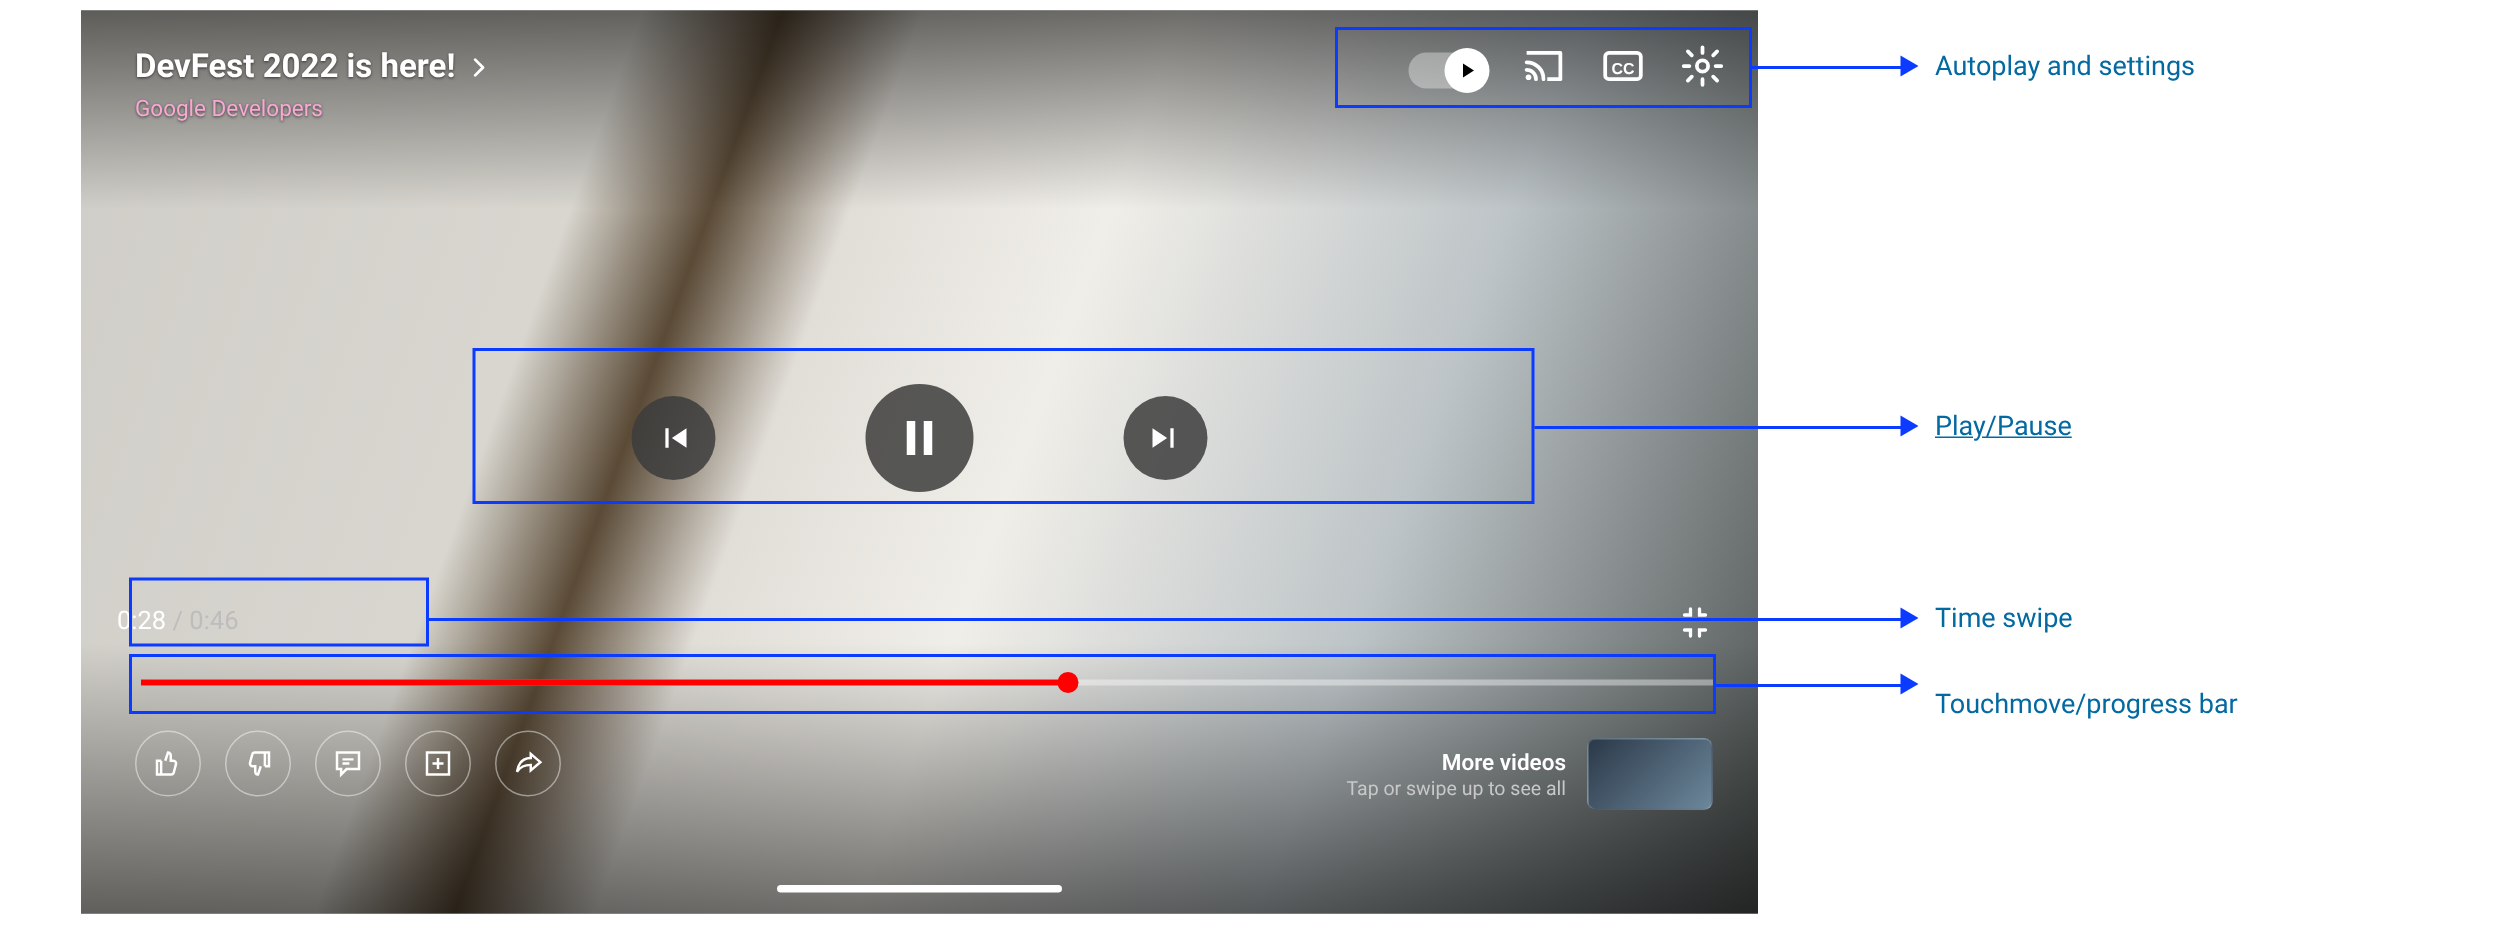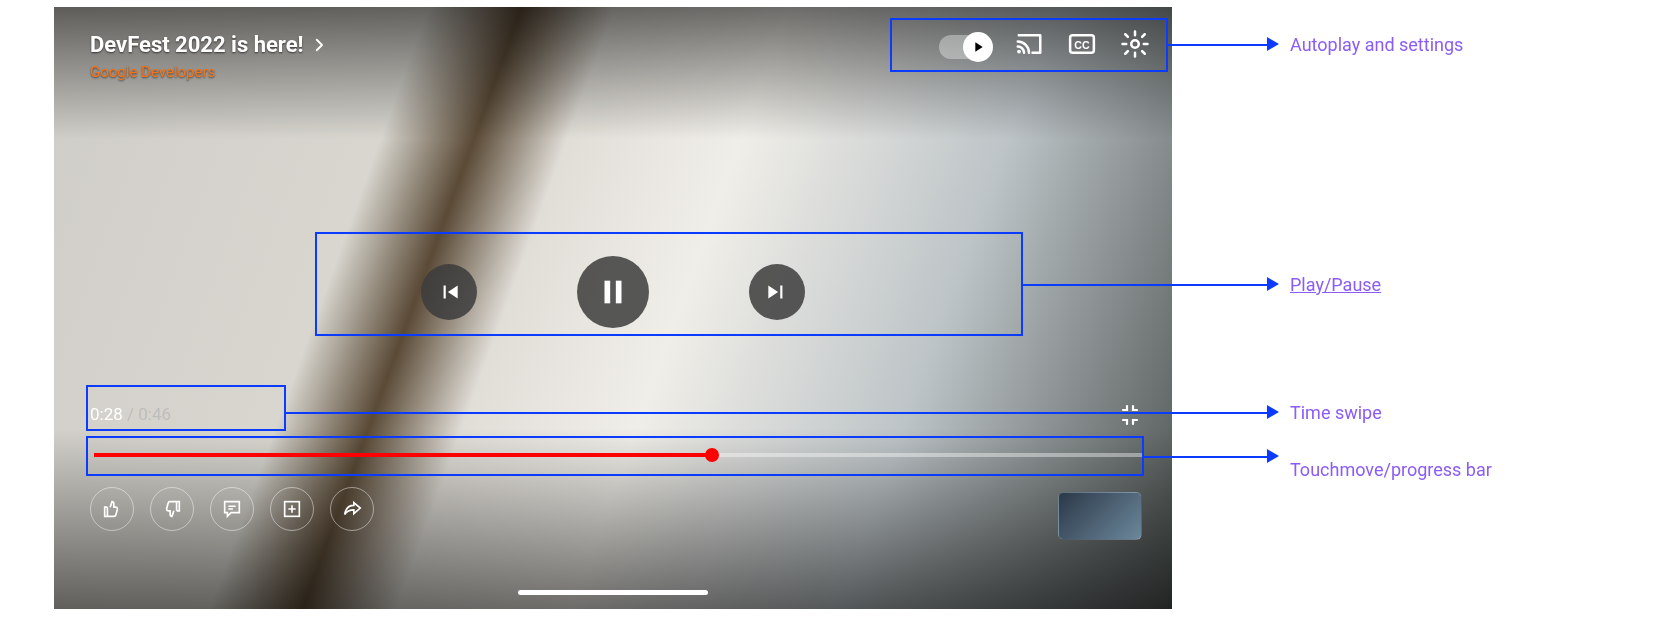--- a/index.html
+++ b/index.html
@@ -19,21 +19,21 @@
   .overlay-grad {
     position: absolute; inset: 0;
     background:
       linear-gradient(to bottom, rgba(0,0,0,0.55) 0%, rgba(0,0,0,0) 22%),
       linear-gradient(to top,    rgba(0,0,0,0.55) 0%, rgba(0,0,0,0) 30%);
   }
 
   
   .title-block { position: absolute; left: 36px; top: 25px; color: #fff; text-shadow: 0 1px 2px rgba(0,0,0,0.6); }
   .title-block .title { font-size: 22px; font-weight: 700; display: flex; align-items: center; gap: 6px; }
-  .title-block .channel { font-size: 15px; color: #f97316; margin-top: 6px; }
+  .title-block .channel { font-size: 15px; color: #f9a8d4; margin-top: 6px; }
   .chev { width: 18px; height: 18px; }
 
   
   .top-controls { position: absolute; right: 22px; top: 22px; display: flex; align-items: flex-end; gap: 23px; }
   .autoplay-pill {
     width: 52px; height: 24px; background: rgba(255,255,255,0.35);
     border-radius: 12px; position: relative;
   }
   .autoplay-knob {
     position: absolute; right: -2px; top: -3px; width: 30px; height: 30px;
@@ -51,21 +51,21 @@
   .cbtn {
     width: 56px; height: 56px; border-radius: 50%;
     background: rgba(60,60,60,0.85); display: flex; align-items: center; justify-content: center;
     cursor: pointer;
   }
   .cbtn.big { width: 72px; height: 72px; }
   .cbtn svg { width: 26px; height: 26px; fill: #fff; }
   .cbtn.big svg { width: 34px; height: 34px; }
 
   
-  .timestamp { position: absolute; left: 36px; top: 397px; font-size: 17px; color: #fff; }
+  .timestamp { position: absolute; left: 24px; top: 397px; font-size: 17px; color: #fff; }
   .timestamp .dur { color: #bdbdbd; }
 
   
   .exit-fs { position: absolute; right: 30px; top: 396px; cursor: pointer; }
   .exit-fs svg { width: 24px; height: 24px; }
 
   
   .progress {
     position: absolute; left: 40px; right: 30px; top: 446px; height: 4px;
     background: rgba(255,255,255,0.4);
@@ -106,21 +106,21 @@
   }
 
   
   .annot-box { position: absolute; border: 2px solid #0b3bff; pointer-events: none; }
   .annot-line { position: absolute; height: 0; border-top: 2px solid #0b3bff; pointer-events: none; }
   .arrow-head {
     position: absolute; width: 0; height: 0;
     border-top: 7px solid transparent; border-bottom: 7px solid transparent;
     border-left: 12px solid #0b3bff; pointer-events: none;
   }
-  .annot-label { position: absolute; color: #8b5cf6; font-size: 18px; white-space: nowrap; }
+  .annot-label { position: absolute; color: #0369a1; font-size: 18px; white-space: nowrap; }
 </style>
 </head>
 <body>
 
 <div class="stage">
 
   <div class="player">
     <div class="video-bg"></div>
     <div class="overlay-grad"></div>
 
@@ -222,20 +222,24 @@
         </svg>
       </div>
       <div class="abtn">
         <svg viewBox="0 0 24 24">
           <path d="M14 5l7 6-7 6v-4c-5 0-8 2-10 5 1-6 4-10 10-10V5z"></path>
         </svg>
       </div>
     </div>
 
     <div class="more-videos">
+      <div class="txt">
+        <div class="mv-title">More videos</div>
+        <div class="mv-sub">Tap or swipe up to see all</div>
+      </div>
       <div class="mv-thumb"></div>
     </div>
 
     <div class="home-ind"></div>
   </div>
 
   <div class="annot-box" style="left:890px; top:18px; width:278px; height:54px;"></div>
   <div class="annot-line" style="left:1168px; top:44px; width:100px;"></div>
   <div class="arrow-head" style="left:1267px; top:37px;"></div>
   <div class="annot-label" style="left:1290px; top:34px;">Autoplay and settings</div>

